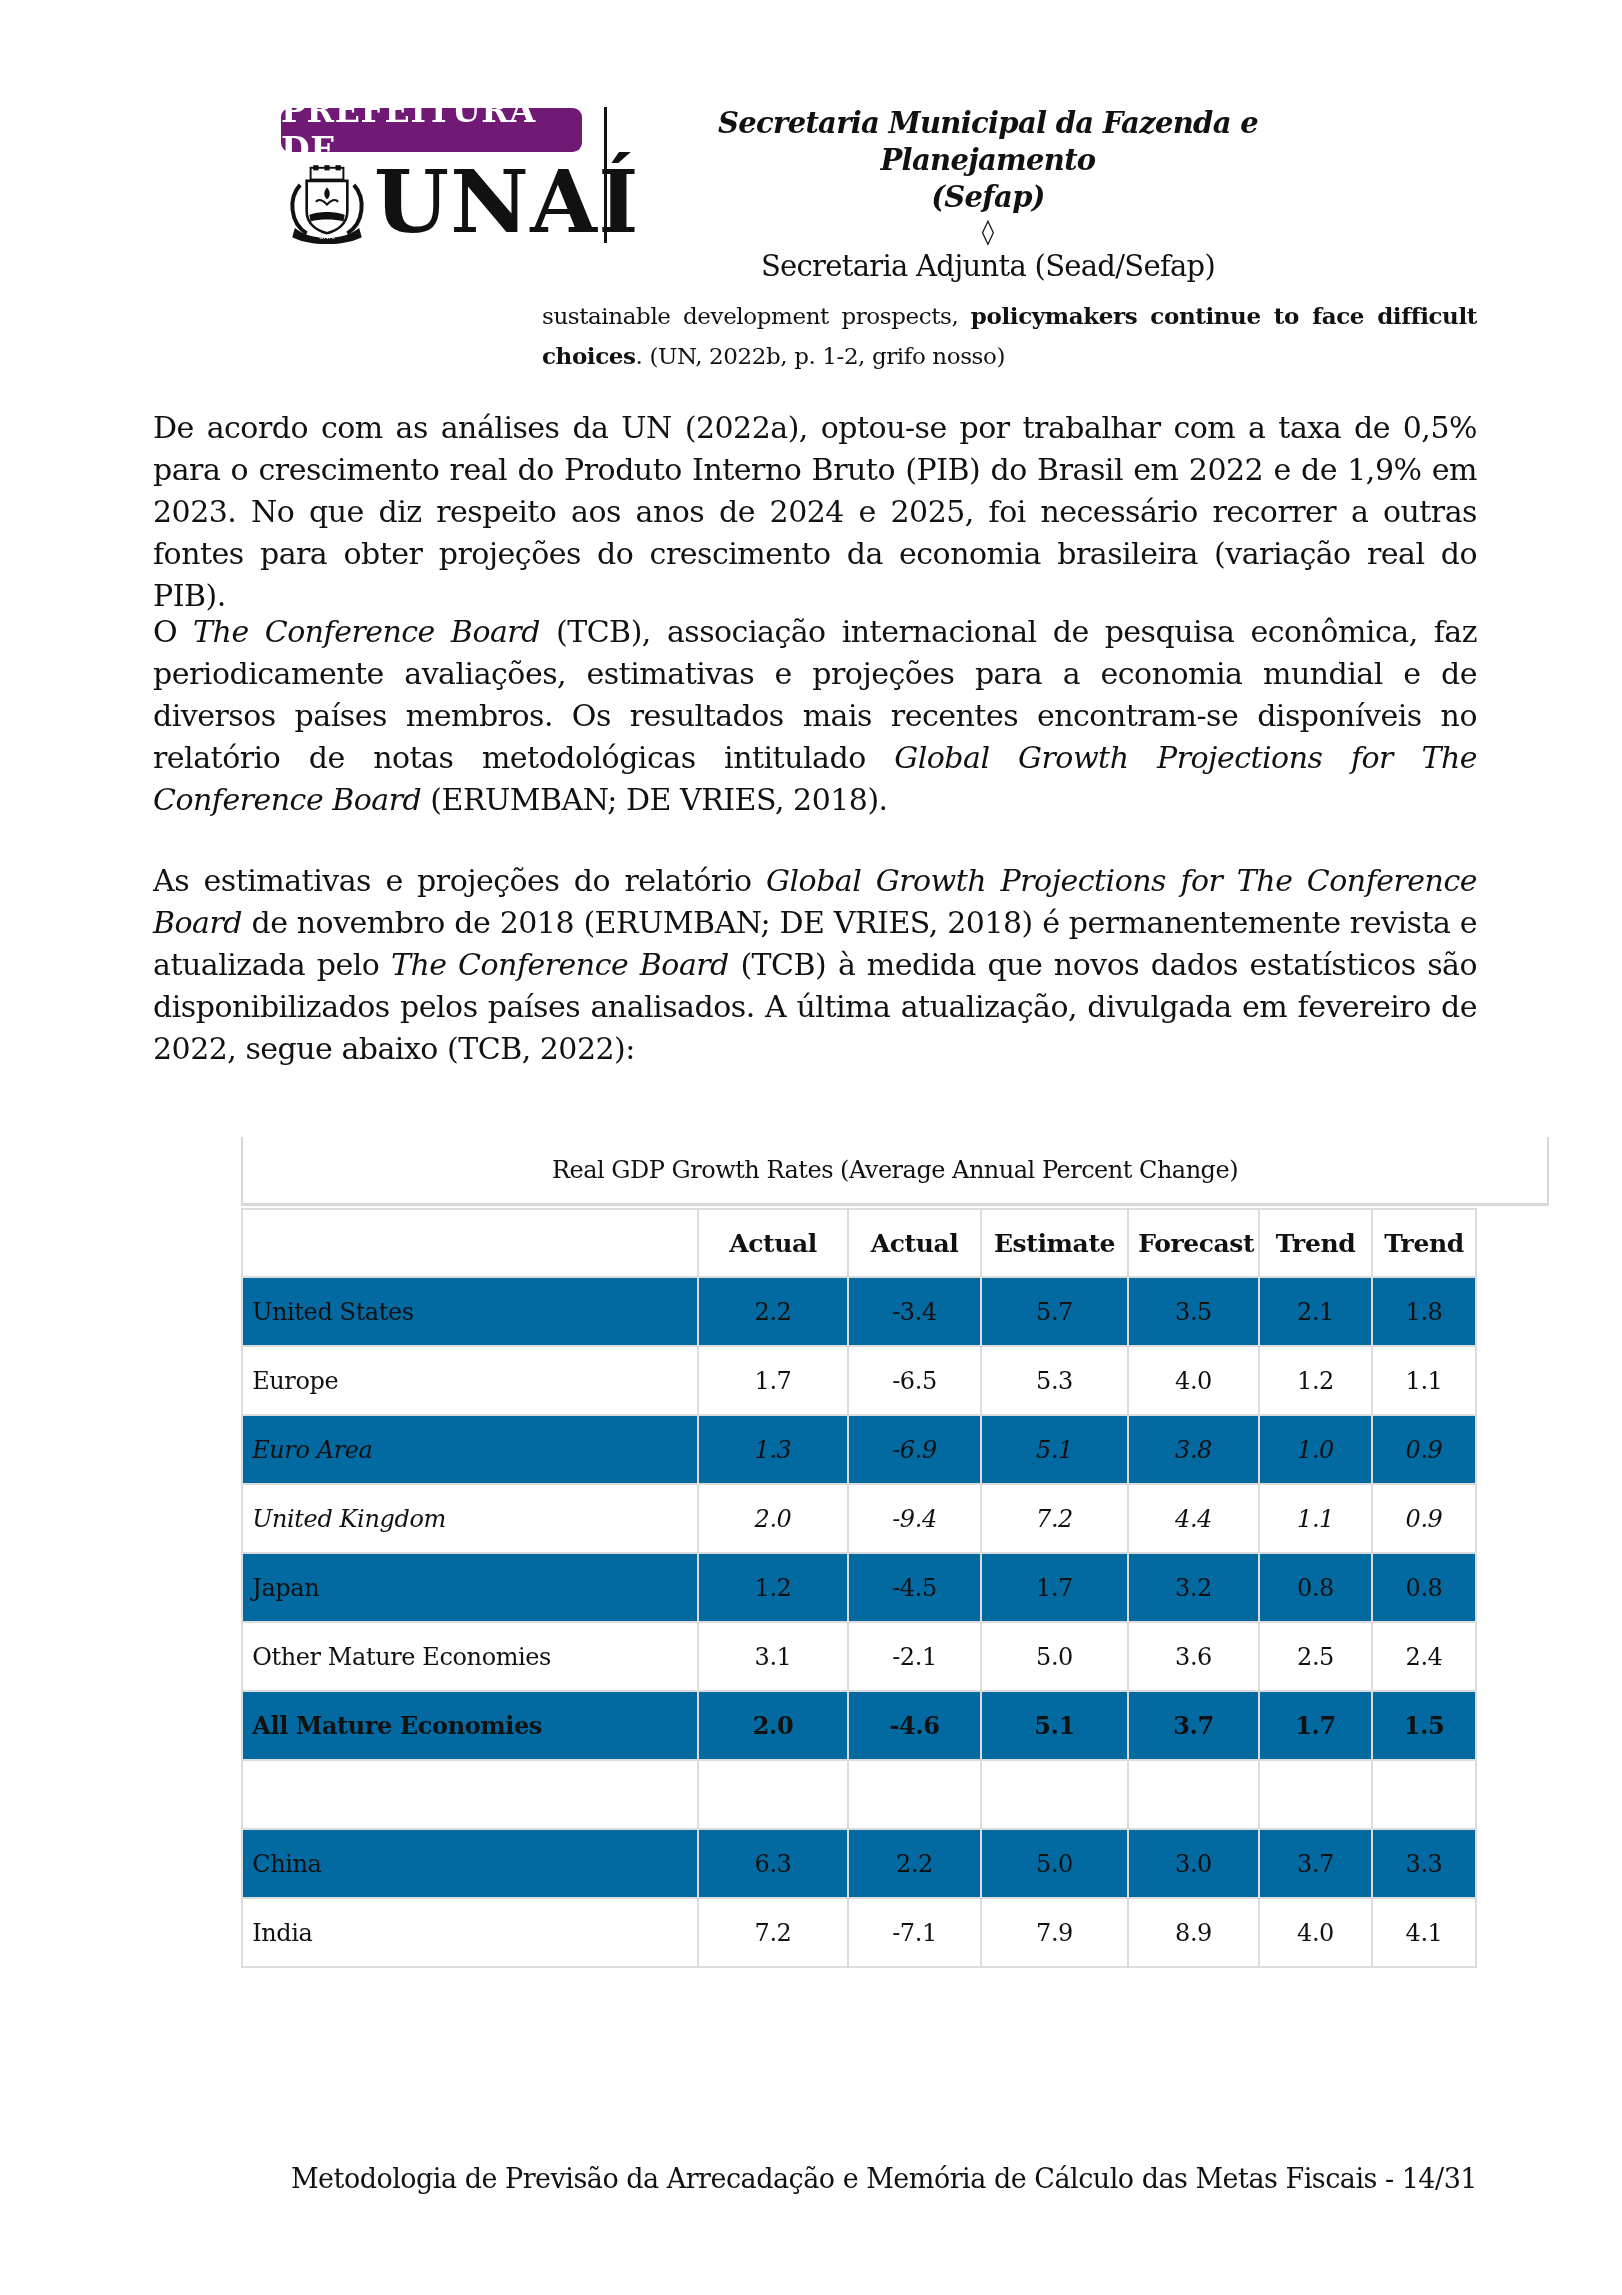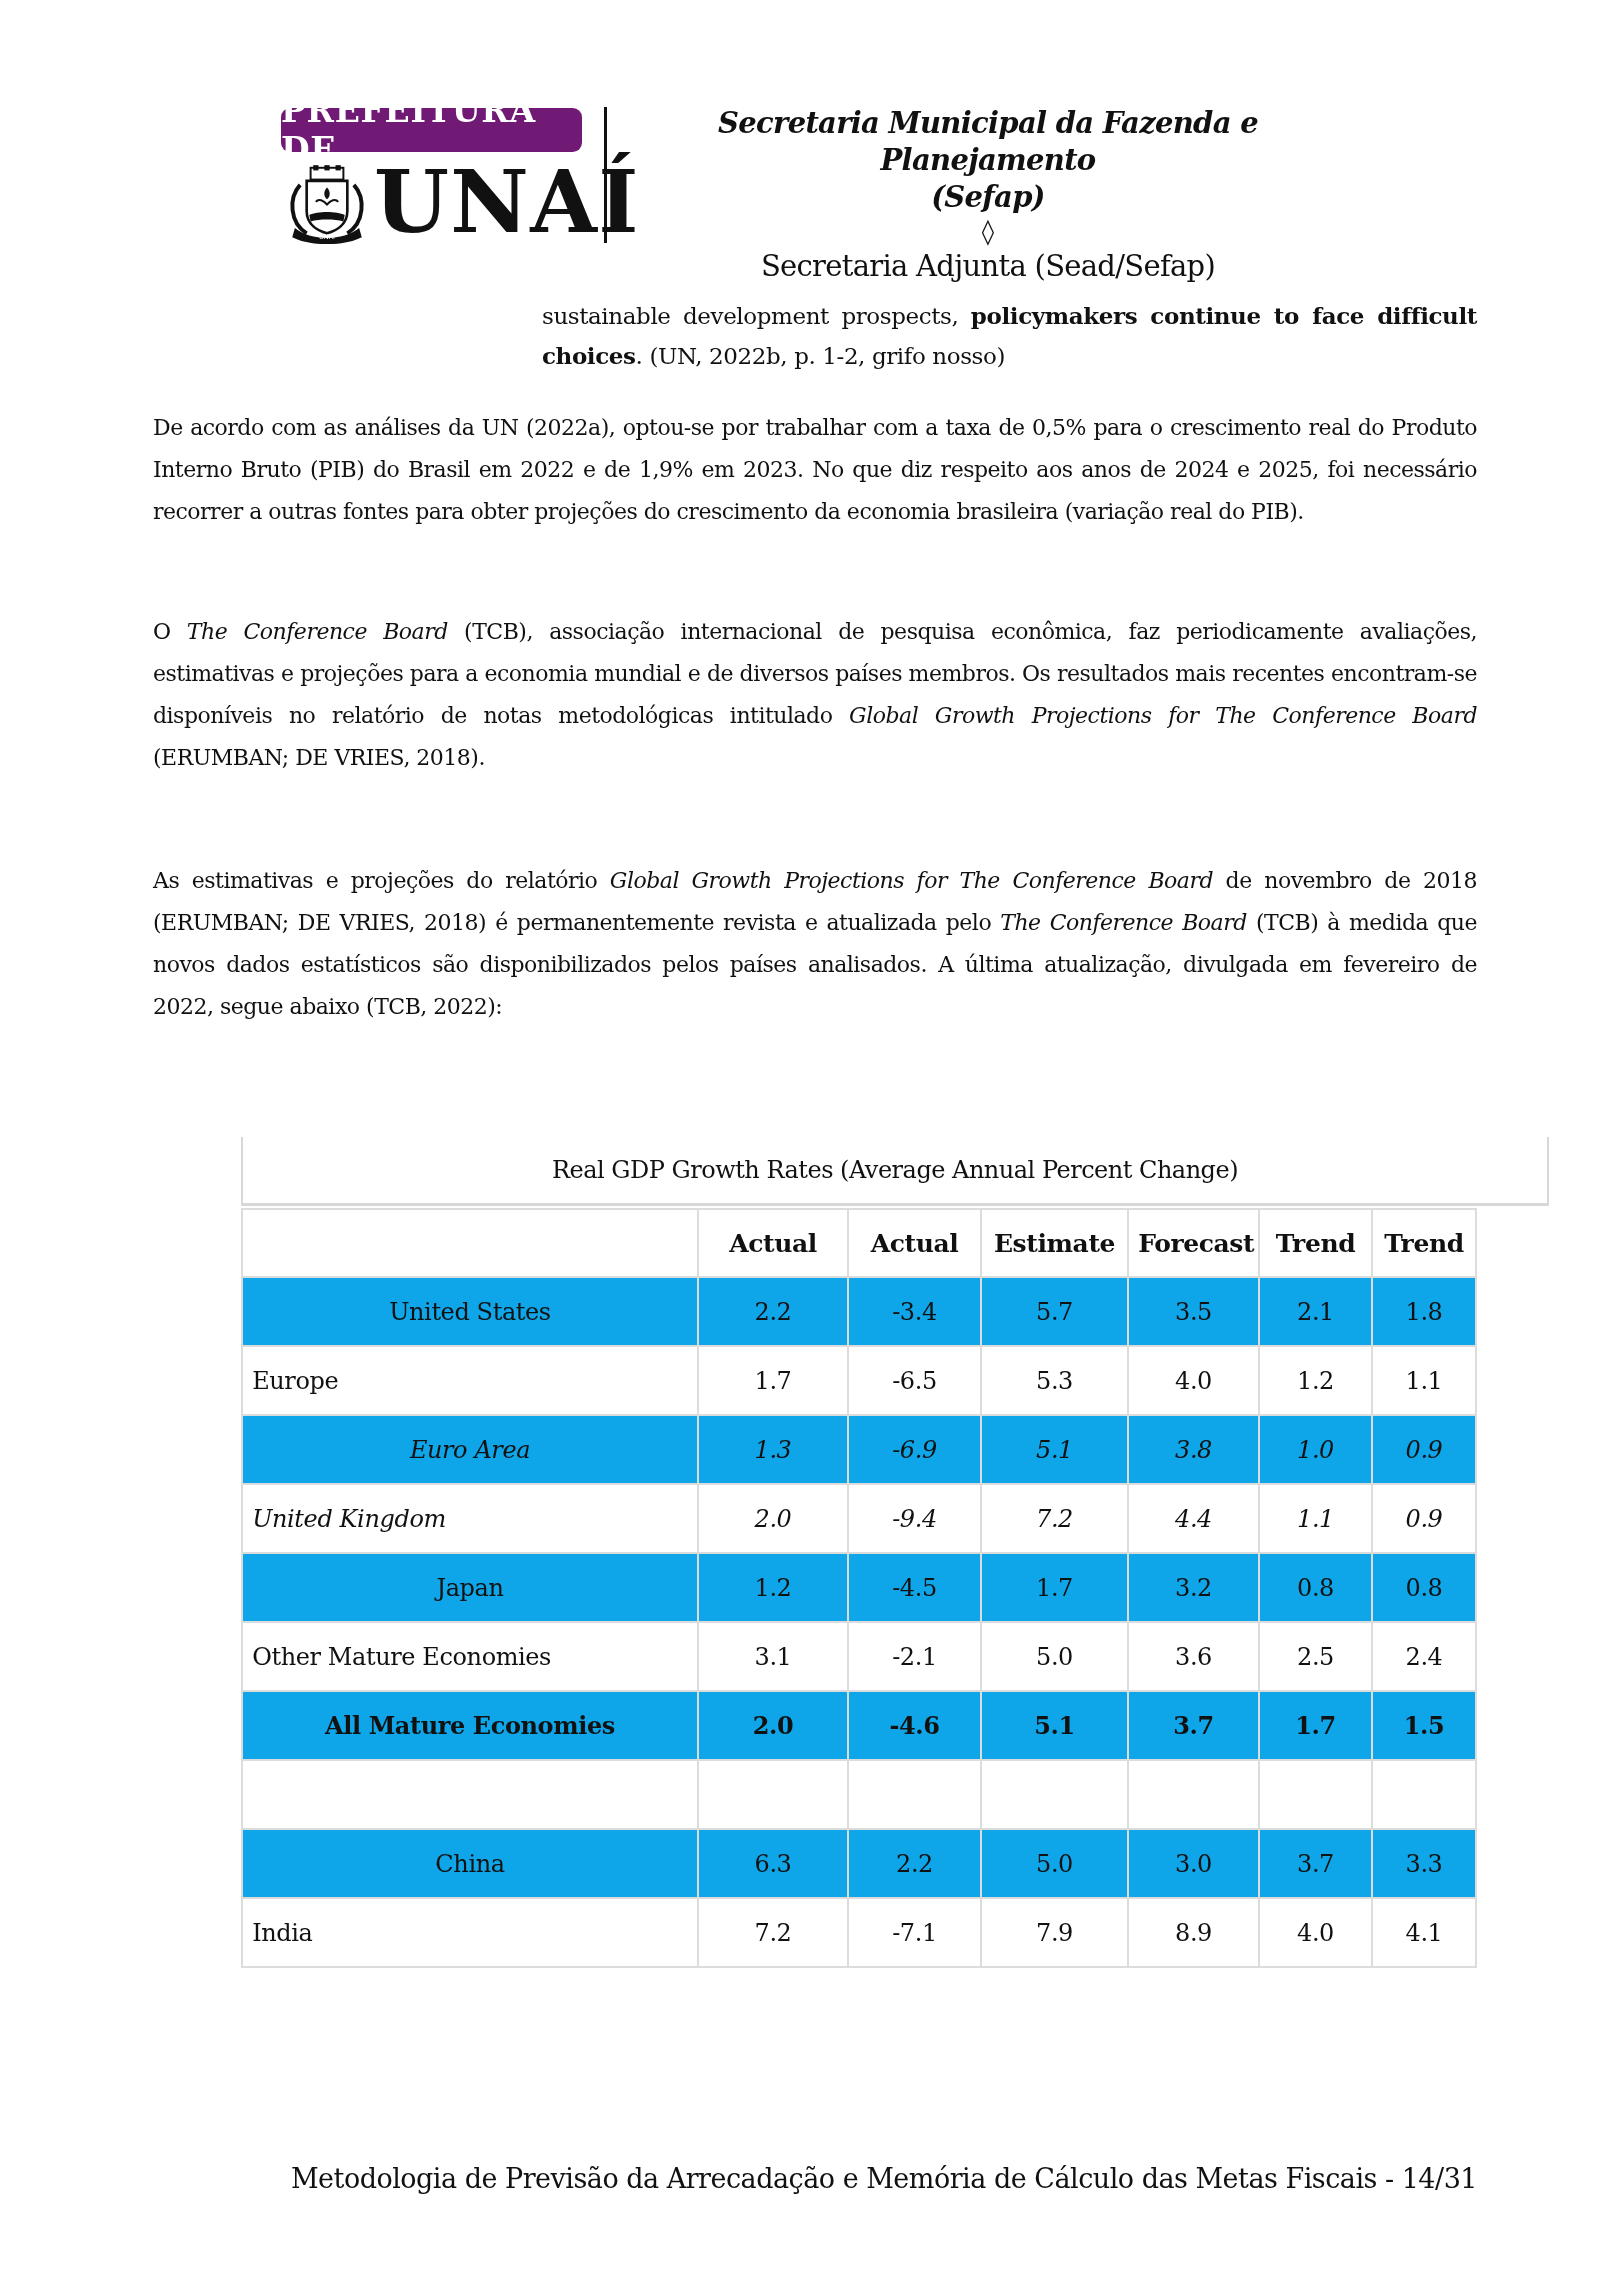--- a/index.html
+++ b/index.html
@@ -30,21 +30,21 @@
   .sec-sub { font-size: 29px; line-height: 38px; letter-spacing: -0.7px; }
 
   
   .quote {
     position: absolute; left: 542px; top: 296px; width: 935px;
     font-size: 23px; line-height: 39px; text-align: justify; letter-spacing: -0.4px;
   }
   .quote b { font-weight: bold; }
   .para {
     position: absolute; left: 153px; width: 1324px;
-    font-size: 22px; line-height: 42px; text-align: justify; letter-spacing: -0.5px;
+    font-size: 30px; line-height: 42px; text-align: justify; letter-spacing: -0.5px;
   }
   .para i { font-style: italic; }
   #p1 { top: 407px; }
   #p2 { top: 611px; }
   #p3 { top: 860px; }
 
   
   .tbl-title {
     position: absolute; left: 241px; top: 1137px; width: 1308px; height: 69px;
     border-left: 2.6px solid #d8d8d8; border-right: 2.6px solid #d8d8d8; border-bottom: 3.3px solid #d8d8d8;
@@ -58,21 +58,21 @@
   }
   table.gdp td, table.gdp th {
     border: 2.6px solid #dcdcdc; box-sizing: border-box; padding: 0 9.2px;
   }
   table.gdp th { font-weight: bold; font-size: 25px; text-align: center; letter-spacing: -0.4px; }
   tr.h1 th { height: 68px; }
   tr.h2 th { height: 103px; line-height: 37px; }
   table.gdp td { height: 69px; font-size: 24px; letter-spacing: -0.4px; }
   td.lbl { text-align: left; padding-left: 15.7px; }
   td.num { text-align: center; }
-  tr.alt td { background: #0ea5e9; text-align: center; }
+  tr.alt td { background: #0369a1; }
   tr.italic td { font-style: italic; }
   tr.bold td { font-weight: bold; }
 
   
   .footer {
     position: absolute; right: 145px; top: 2159px; font-size: 27px; letter-spacing: -0.5px;
     line-height: 39px; text-align: left;
   }
 </style>
 </head>

